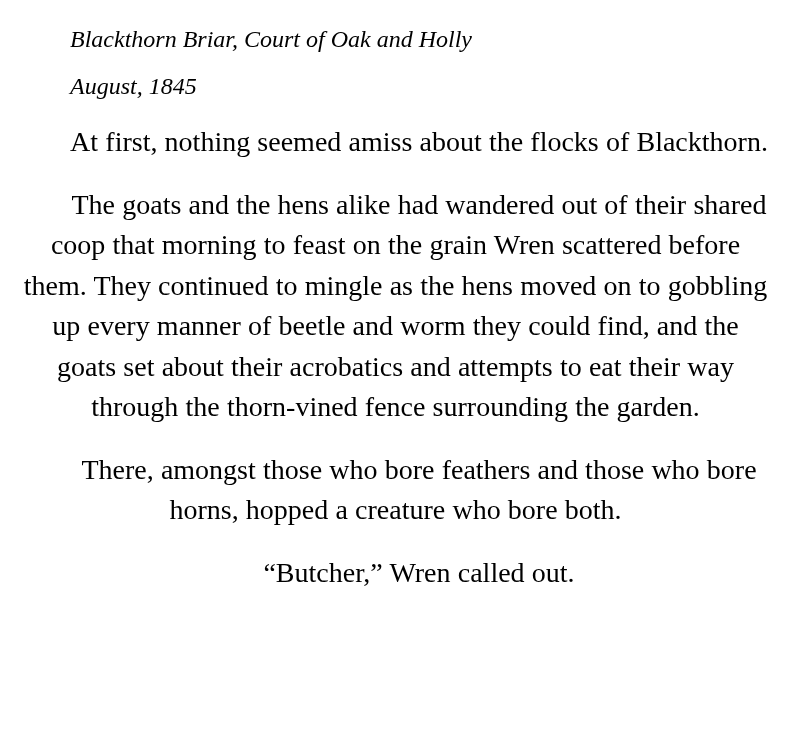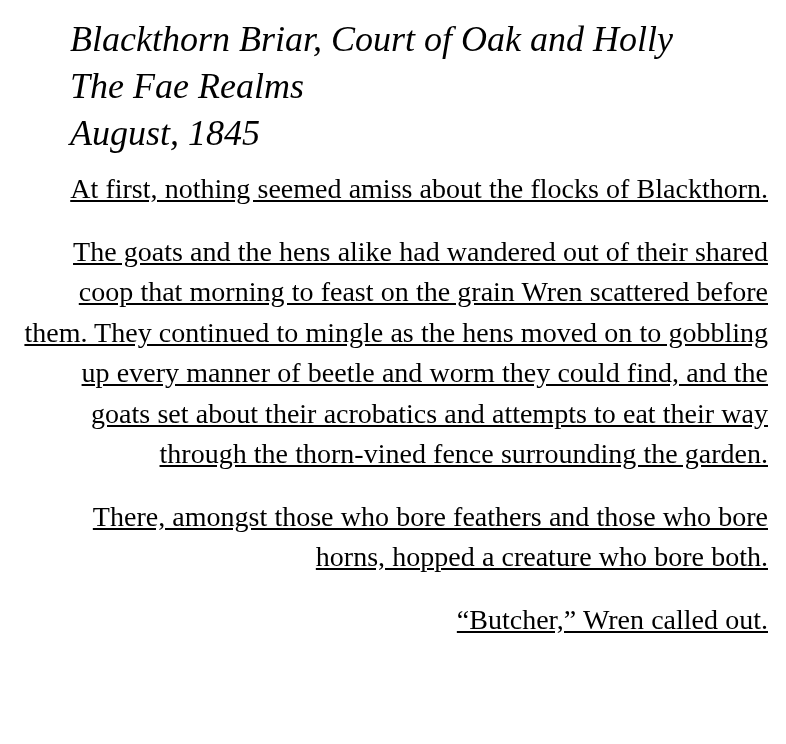--- a/index.html
+++ b/index.html
@@ -34,60 +34,58 @@
 
   
   .heading-block {
     padding-top: 16px;
   }
 
   .heading-line {
     font-family: "Liberation Serif", "DejaVu Serif", serif;
     font-style: italic;
     font-weight: normal;
-    font-size: 36px;
+    font-size: 24px;
     line-height: 47px;
     margin: 0;
     padding-left: 47px;
     white-space: nowrap;
     letter-spacing: 0px;
   }
 
   
   .body-block {
     padding-top: 12px;
   }
 
   .paragraph {
     font-family: "Liberation Serif", "DejaVu Serif", serif;
     font-style: normal;
     font-weight: normal;
     font-size: 28px;
     line-height: 40.5px;
     margin: 0 0 22px 0;
     text-indent: 47px;
-    text-align: right;
+    text-align: center;
     word-spacing: 0.2px;
     hyphens: none;
-    text-decoration: underline;
   }
 
   .paragraph:last-child {
     margin-bottom: 0;
   }
 </style>
 </head>
 <body>
 
 <div class="page">
   <div class="content">
 
     <div class="heading-block">
       <div class="heading-line">Blackthorn Briar, Court of Oak and Holly</div>
-      <div class="heading-line">The Fae Realms</div>
       <div class="heading-line">August, 1845</div>
     </div>
 
     <div class="body-block">
       <p class="paragraph">At first, nothing seemed amiss about the flocks of Blackthorn.</p>
       <p class="paragraph">The goats and the hens alike had wandered out of their shared coop that morning to feast on the grain Wren scattered before them. They continued to mingle as the hens moved on to gobbling up every manner of beetle and worm they could find, and the goats set about their acrobatics and attempts to eat their way through the thorn-vined fence surrounding the garden.</p>
       <p class="paragraph">There, amongst those who bore feathers and those who bore horns, hopped a creature who bore both.</p>
       <p class="paragraph">“Butcher,” Wren called out.</p>
     </div>
 

